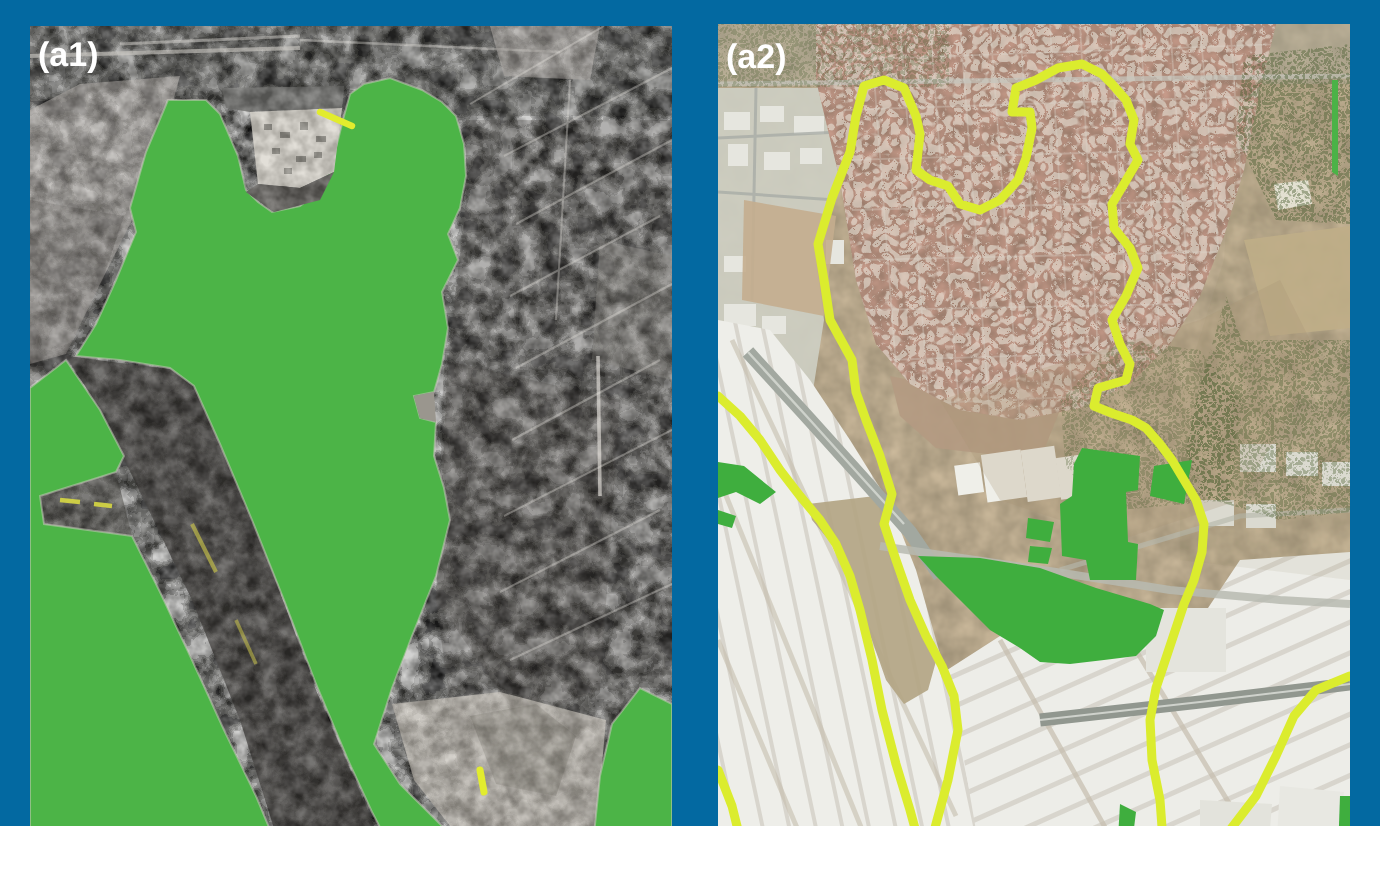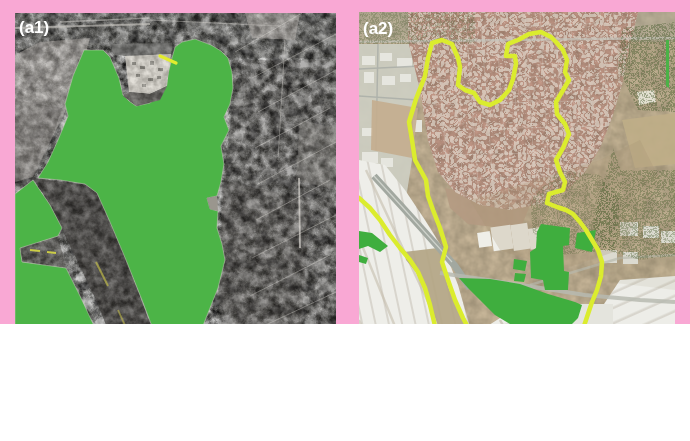--- a/index.html
+++ b/index.html
@@ -1,16 +1,16 @@
 <!DOCTYPE html>
 <html><head>
 <meta charset="utf-8">
 <style>
 html,body{margin:0;padding:0;background:#ffffff;}
-#wrap{position:relative;width:690px;height:324px;background:#f9a8d4;overflow:hidden;
+#wrap{position:relative;width:690px;height:413px;background:#0369a1;overflow:hidden;
 font-family:"Liberation Sans", sans-serif;}
 svg{position:absolute;top:0;left:0;}
 </style>
 </head>
 <body>
 <div id="wrap">
 <svg width="690" height="441" viewBox="0 0 690 441">
 <defs>
 <filter id="nGray" color-interpolation-filters="sRGB" x="-5%" y="-5%" width="110%" height="110%">
   <feTurbulence type="fractalNoise" baseFrequency="0.13" numOctaves="3" seed="7"></feTurbulence>

